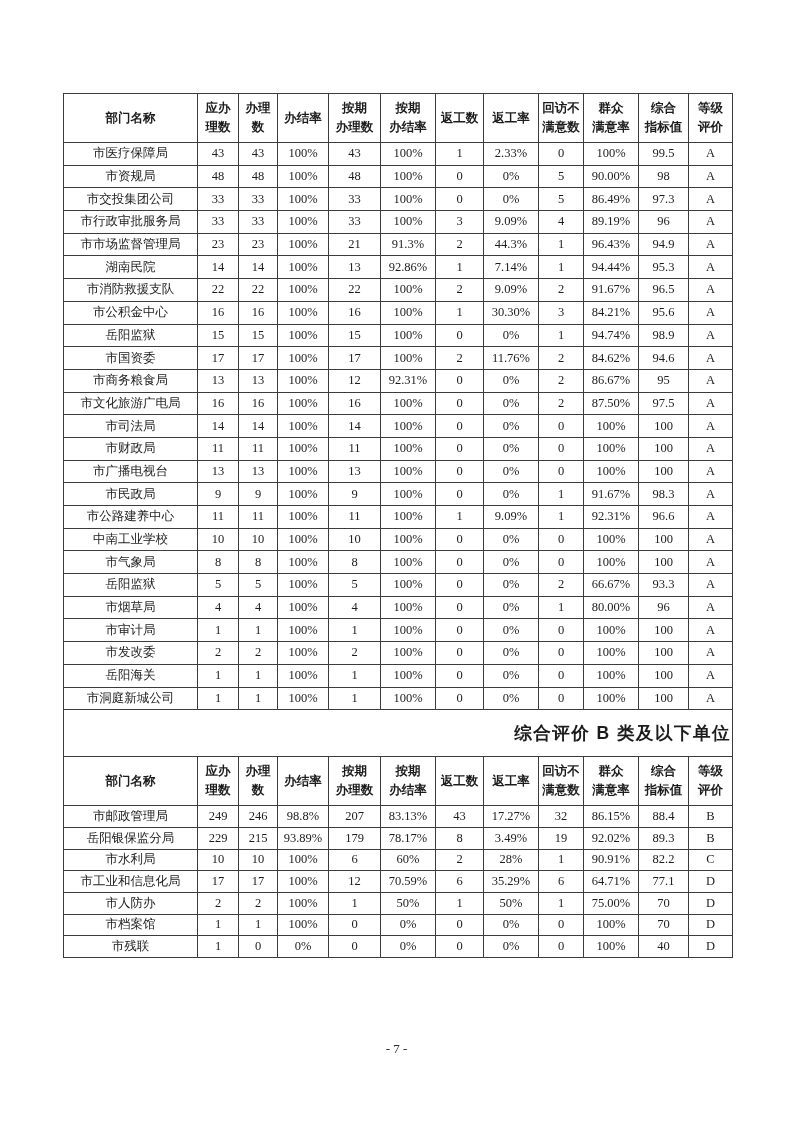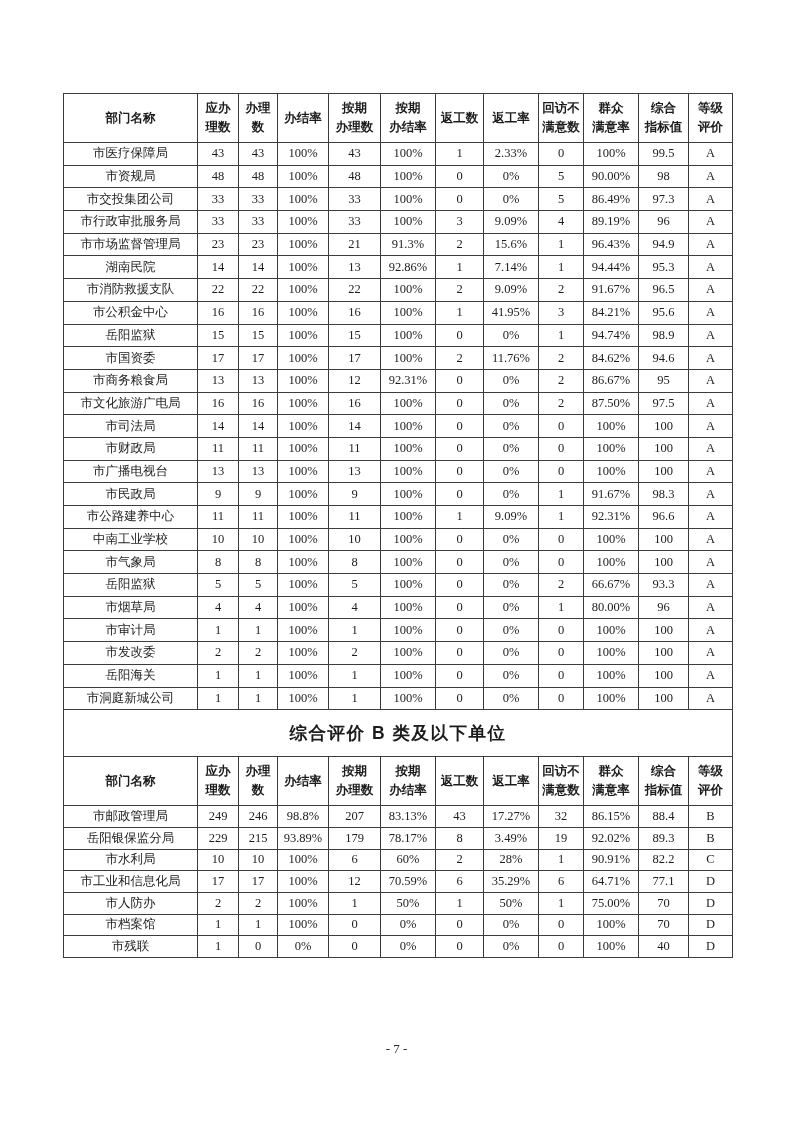--- a/index.html
+++ b/index.html
@@ -58,20 +58,21 @@
     font-weight: normal;
   }
   tr.data-row-a { height: 22.7px; }
   tr.data-row-b { height: 21.7px; }
   tr.section-title-row td {
     height: 46px;
     font-size: 17.5px;
     font-weight: bold;
     letter-spacing: 1.5px;
     font-family: "Liberation Sans", "DejaVu Sans", sans-serif;
+    text-align: right;
   }
   .page-number {
     position: absolute;
     left: 0;
     top: 1041px;
     width: 793px;
     text-align: center;
     font-size: 13px;
     color: #2a2a2a;
   }
@@ -169,21 +170,21 @@
           <td>A</td>
         </tr>
         <tr class="data-row-a">
           <td>市市场监督管理局</td>
           <td>23</td>
           <td>23</td>
           <td>100%</td>
           <td>21</td>
           <td>91.3%</td>
           <td>2</td>
-          <td>15.6%</td>
+          <td>44.3%</td>
           <td>1</td>
           <td>96.43%</td>
           <td>94.9</td>
           <td>A</td>
         </tr>
         <tr class="data-row-a">
           <td>湖南民院</td>
           <td>14</td>
           <td>14</td>
           <td>100%</td>
@@ -211,21 +212,21 @@
           <td>A</td>
         </tr>
         <tr class="data-row-a">
           <td>市公积金中心</td>
           <td>16</td>
           <td>16</td>
           <td>100%</td>
           <td>16</td>
           <td>100%</td>
           <td>1</td>
-          <td>41.95%</td>
+          <td>30.30%</td>
           <td>3</td>
           <td>84.21%</td>
           <td>95.6</td>
           <td>A</td>
         </tr>
         <tr class="data-row-a">
           <td>岳阳监狱</td>
           <td>15</td>
           <td>15</td>
           <td>100%</td>

